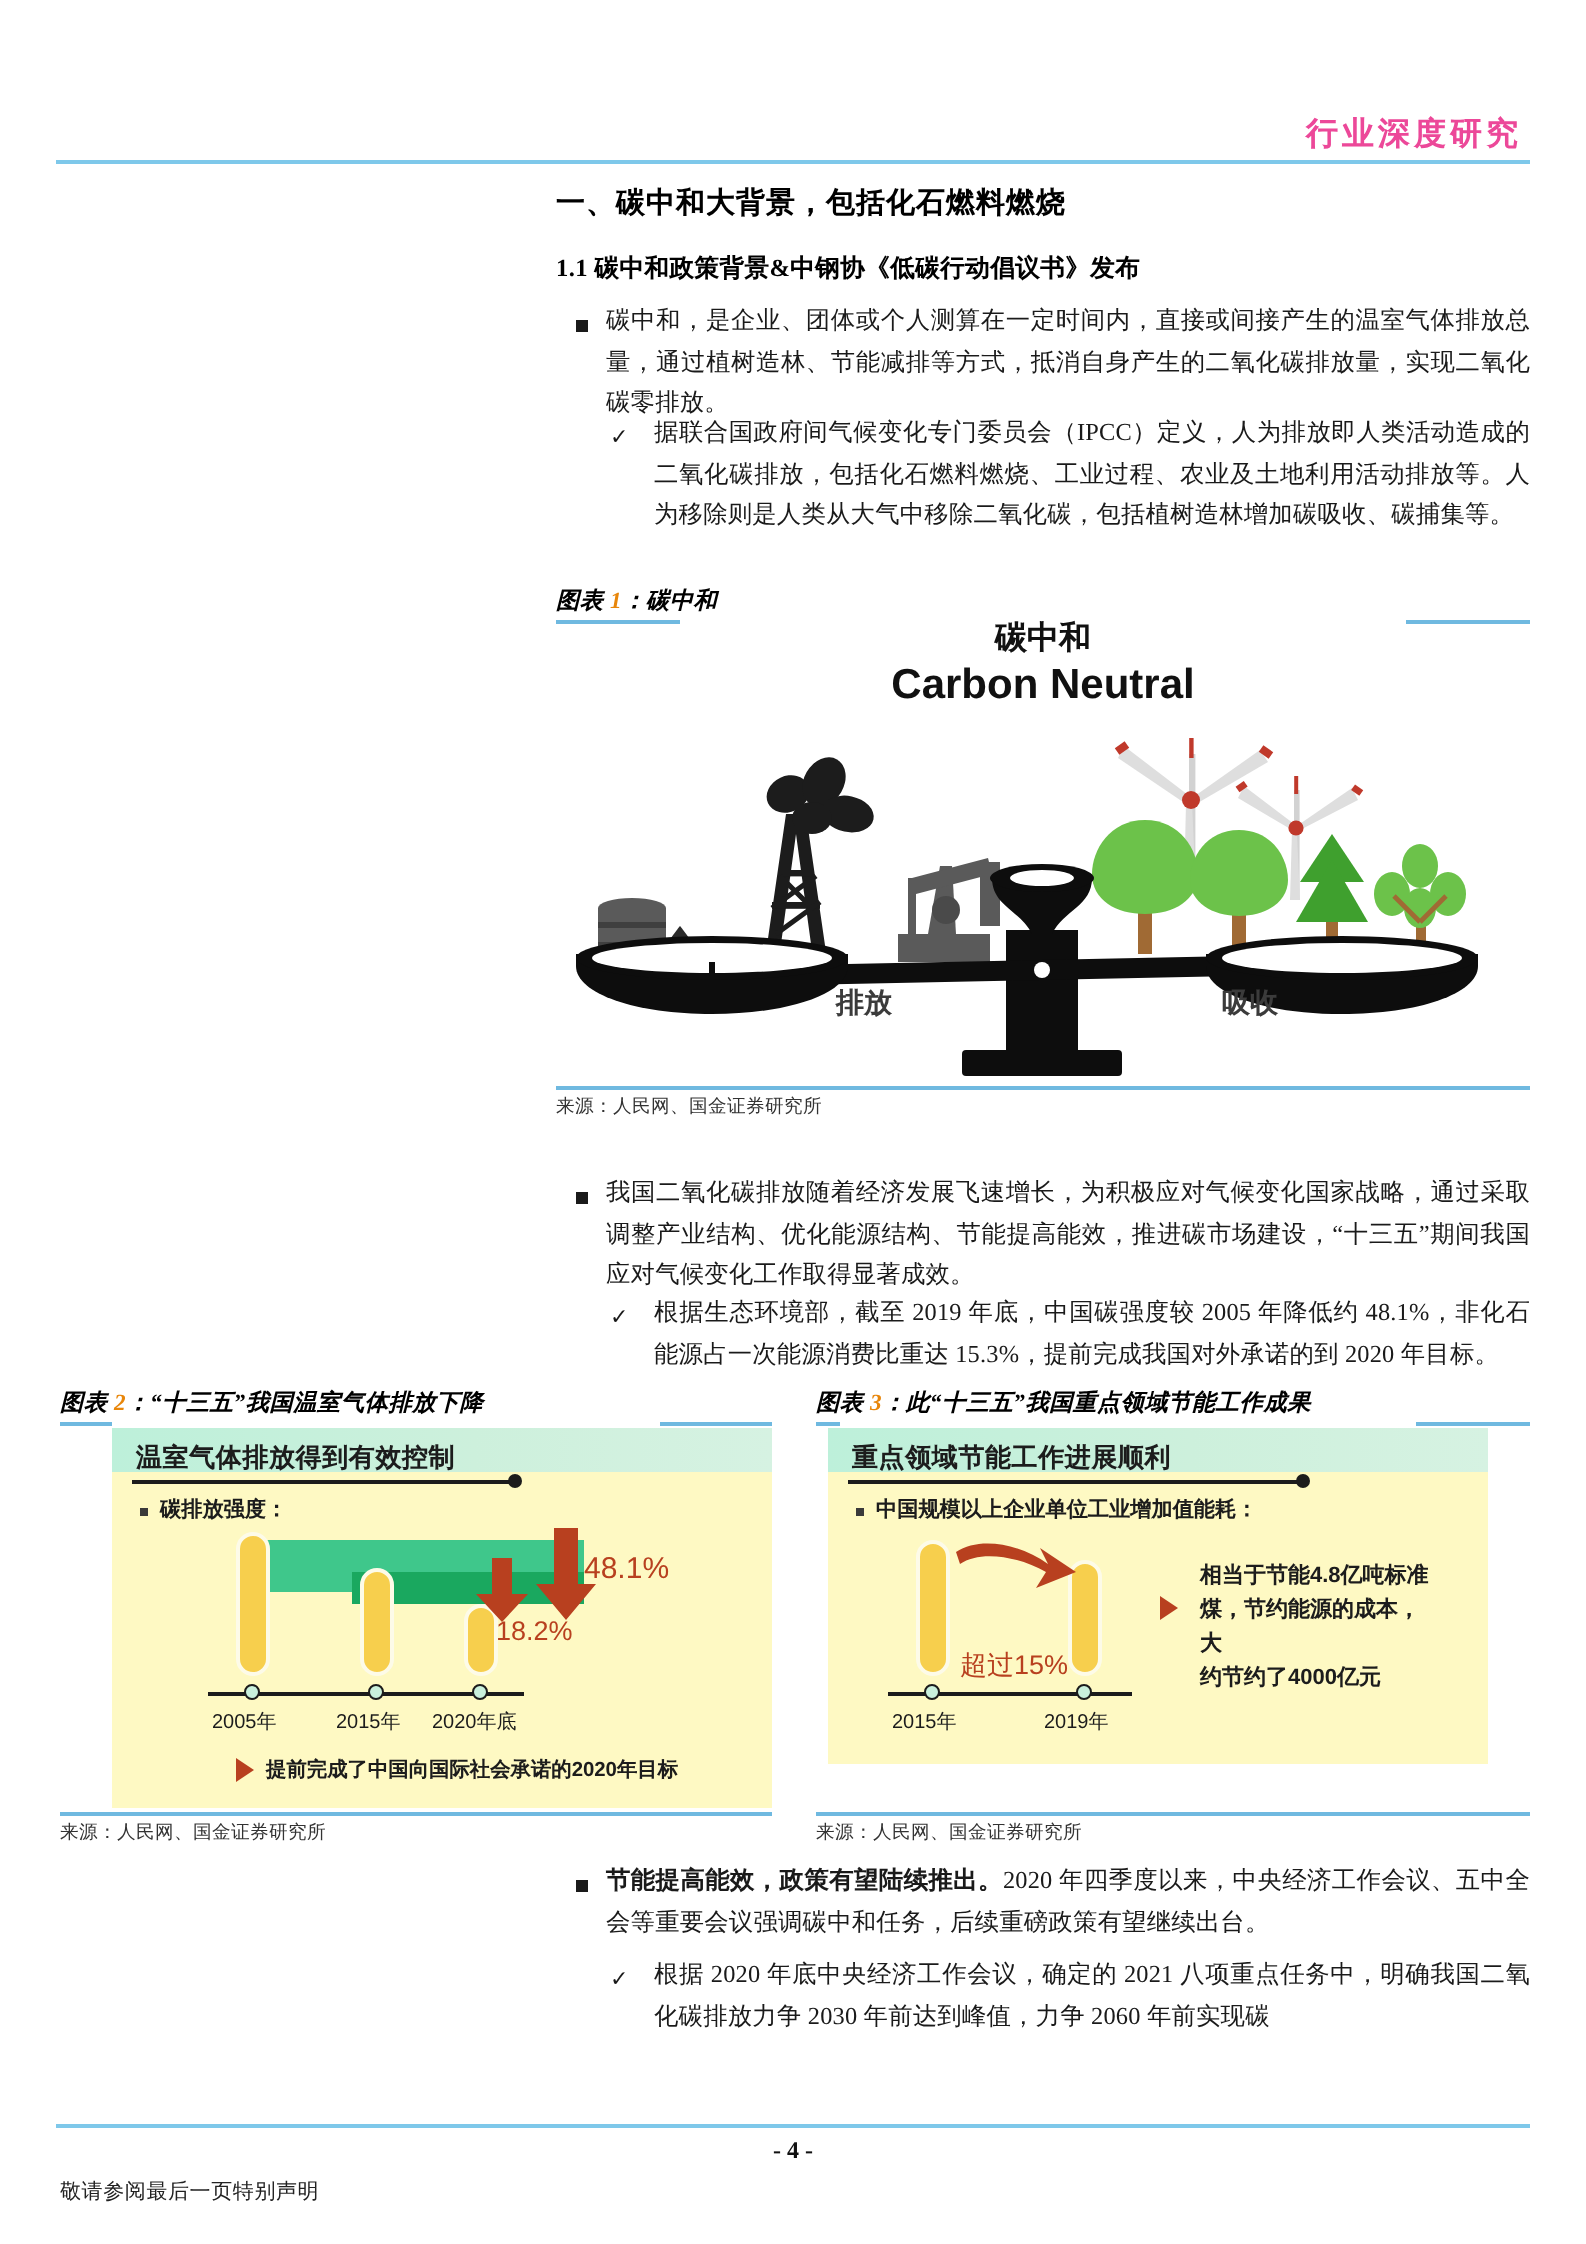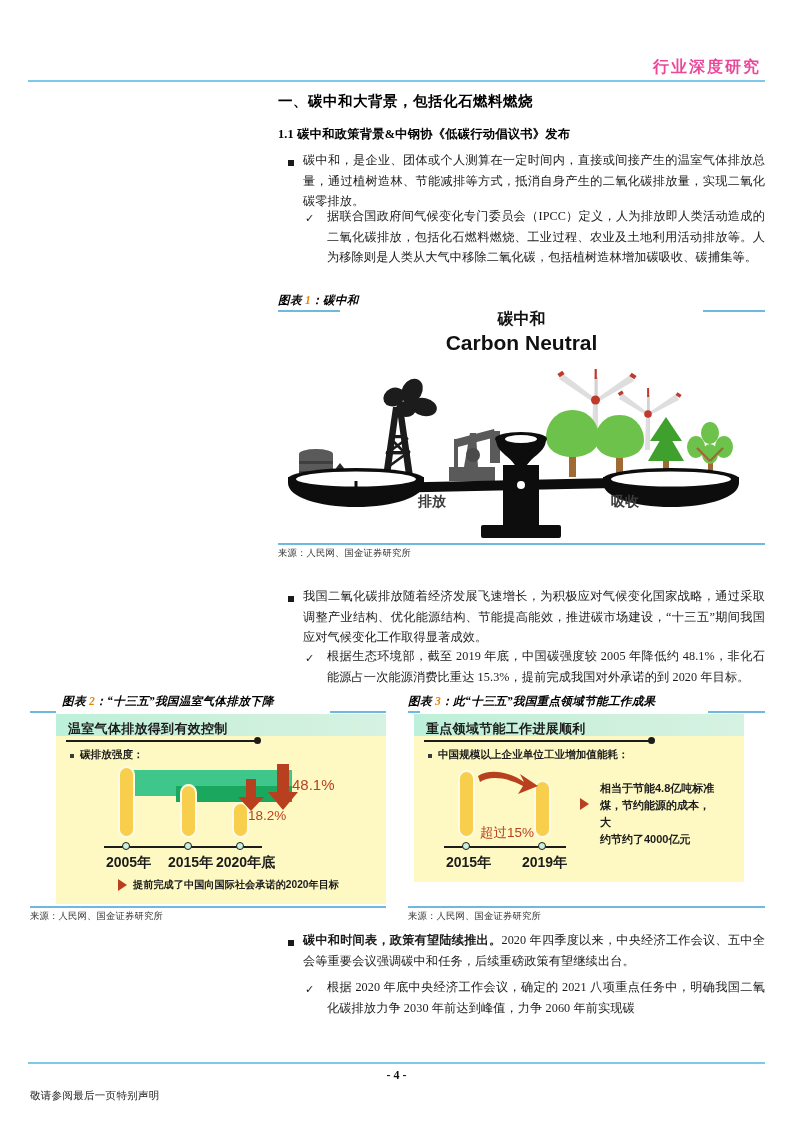--- a/index.html
+++ b/index.html
@@ -257,22 +257,22 @@
     position: absolute;
     width: 8px; height: 8px;
     border-radius: 50%;
     border: 1.6px solid #1c1c1c;
     background: #c9f0dc;
     box-sizing: border-box;
   }
   .axis-lbl {
     position: absolute;
     font-family: "Liberation Sans", sans-serif;
-    font-weight: bold;
-    font-size: 14px;
+    font-weight: normal;
+    font-size: 10px;
     color: #1c1c1c;
     white-space: nowrap;
   }
   .pct-lbl {
     position: absolute;
     font-family: "Liberation Sans", sans-serif;
     font-size: 15px;
     color: #b8401f;
     white-space: nowrap;
   }
@@ -470,21 +470,21 @@
 
   <div class="rule-blue" style="left:278px; top:455px; width:487px;"></div>
   <div class="src-line" style="left:278px; top:459px;">来源：人民网、国金证券研究所</div>
 
   <div class="bullet-sq" style="left:288px; top:508px;"></div>
   <div class="para" style="left:303px; top:498px; width:462px;">我国二氧化碳排放随着经济发展飞速增长，为积极应对气候变化国家战略，通过采取调整产业结构、优化能源结构、节能提高能效，推进碳市场建设，“十三五”期间我国应对气候变化工作取得显著成效。</div>
 
   <div class="bullet-ck" style="left:305px; top:565px;">✓</div>
   <div class="para" style="left:327px; top:558px; width:438px;">根据生态环境部，截至 2019 年底，中国碳强度较 2005 年降低约 48.1%，非化石能源占一次能源消费比重达 15.3%，提前完成我国对外承诺的到 2020 年目标。</div>
 
-  <div class="exhibit-cap" style="left:30px; top:606px;margin-left:32px;">
+  <div class="exhibit-cap" style="left:30px; top:606px;">
     <span>图表 </span><span class="num">2</span><span>：“十三五”我国温室气体排放下降</span>
   </div>
   <div class="rule-blue" style="left:30px; top:623px; width:26px;"></div>
   <div class="rule-blue" style="left:330px; top:623px; width:56px;"></div>
 
   <div class="exhibit-cap" style="left:408px; top:606px;">
     <span>图表 </span><span class="num">3</span><span>：此“十三五”我国重点领域节能工作成果</span>
   </div>
   <div class="rule-blue" style="left:408px; top:623px; width:12px;"></div>
   <div class="rule-blue" style="left:708px; top:623px; width:57px;"></div>
@@ -560,21 +560,21 @@
     </div>
   </div>
 
   <div class="rule-blue" style="left:30px; top:818px; width:356px;"></div>
   <div class="src-line" style="left:30px; top:822px;">来源：人民网、国金证券研究所</div>
 
   <div class="rule-blue" style="left:408px; top:818px; width:357px;"></div>
   <div class="src-line" style="left:408px; top:822px;">来源：人民网、国金证券研究所</div>
 
   <div class="bullet-sq" style="left:288px; top:852px;"></div>
-  <div class="para" style="left:303px; top:842px; width:462px;"><span class="p-lead">碳中和时间表，政策有望陆续推出。</span><span>2020 年四季度以来，中央经济工作会议、五中全会等重要会议强调碳中和任务，后续重磅政策有望继续出台。</span></div>
+  <div class="para" style="left:303px; top:842px; width:462px;"><span class="p-lead">节能提高能效，政策有望陆续推出。</span><span>2020 年四季度以来，中央经济工作会议、五中全会等重要会议强调碳中和任务，后续重磅政策有望继续出台。</span></div>
 
   <div class="bullet-ck" style="left:305px; top:896px;">✓</div>
   <div class="para" style="left:327px; top:889px; width:438px;">根据 2020 年底中央经济工作会议，确定的 2021 八项重点任务中，明确我国二氧化碳排放力争 2030 年前达到峰值，力争 2060 年前实现碳</div>
 
 </div>
 
 <div class="footer-rule"></div>
 <div class="footer-page">- 4 -</div>
 <div class="footer-note">敬请参阅最后一页特别声明</div>
 

